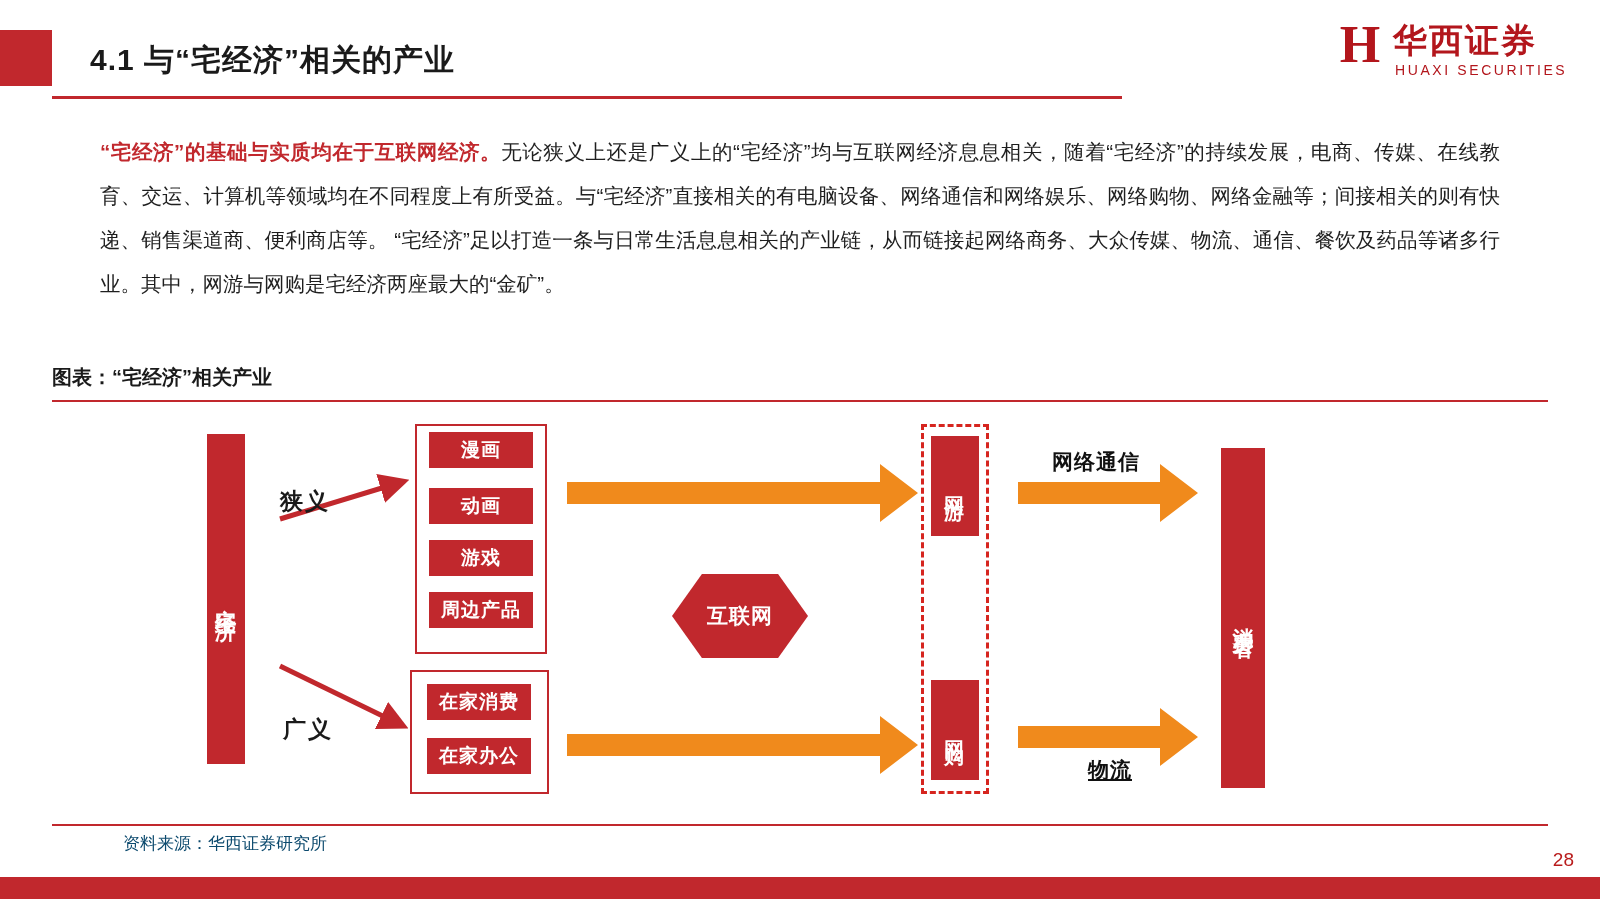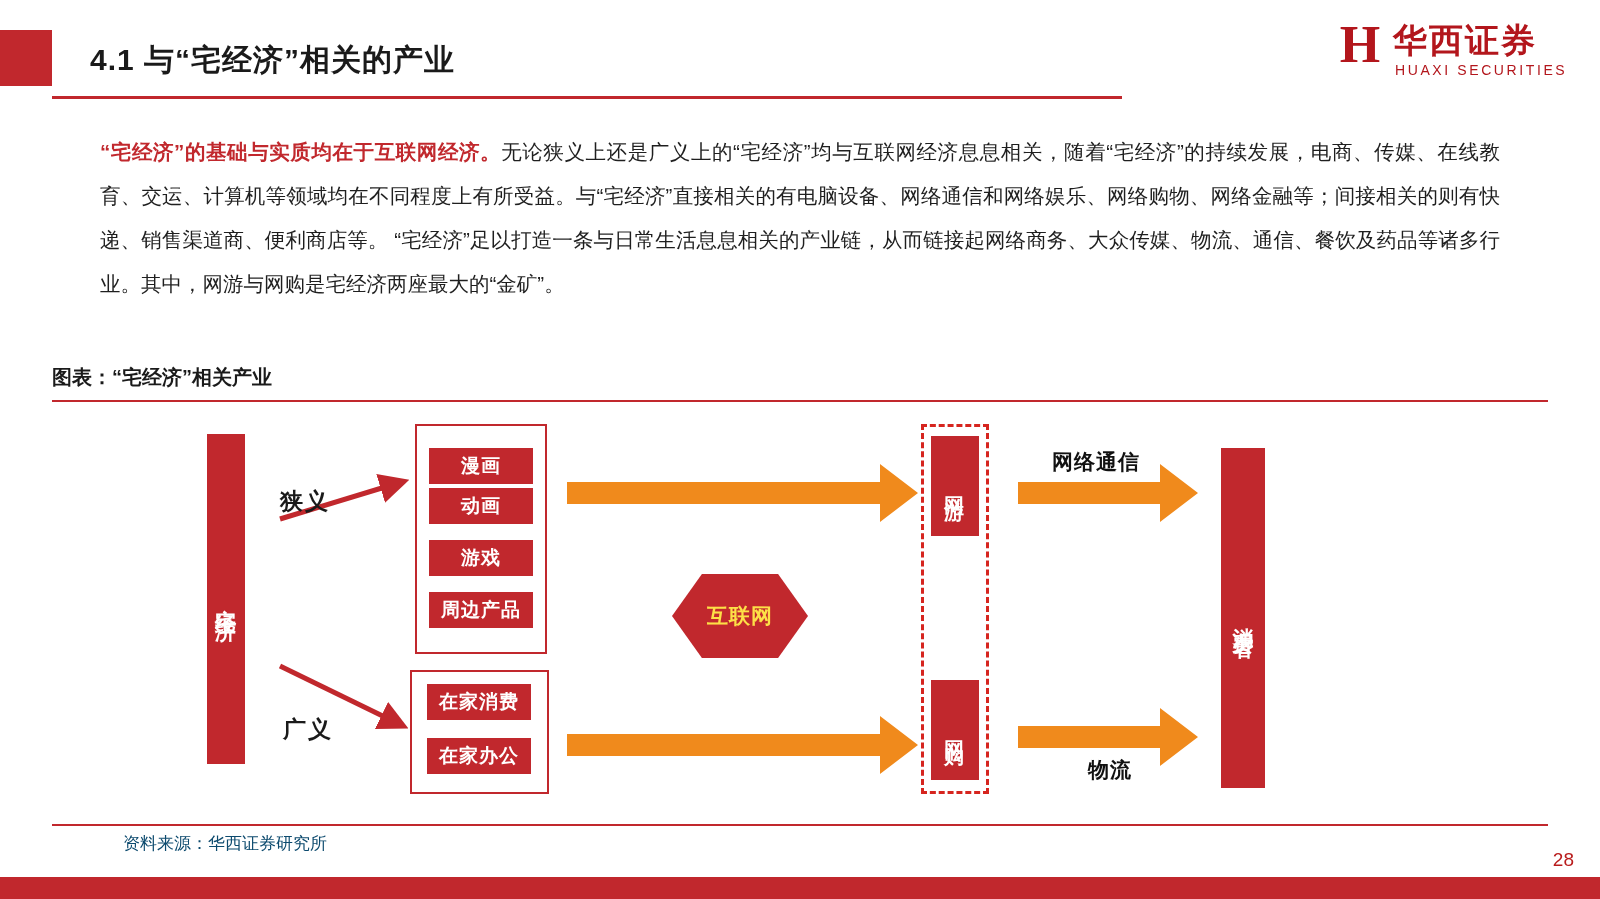--- a/index.html
+++ b/index.html
@@ -247,21 +247,21 @@
     font-size: 21px;
   }
   
   #internet {
     position: absolute;
     left: 672px;
     top: 170px;
     width: 136px;
     height: 84px;
     background: #c1282d;
-    color: #fde047;
+    color: #ffffff;
     font-size: 21px;
     font-weight: bold;
     display: flex;
     align-items: center;
     justify-content: center;
     letter-spacing: 1px;
     clip-path: polygon(22% 0, 78% 0, 100% 50%, 78% 100%, 22% 100%, 0 50%);
   }
   .net-label {
     position: absolute;
@@ -320,21 +320,21 @@
   </svg>
 
   <div class="box-red" id="zhaijingji">
     <span class="vtext">宅经济</span>
   </div>
 
   <div class="diag-label" style="left:280px; top:82px;">狭义</div>
   <div class="diag-label" style="left:283px; top:310px;">广义</div>
 
   <div class="group-frame" id="frame-narrow">
-    <div class="chip" style="top:20px;text-align:center;">漫画</div>
+    <div class="chip" style="top:4px;text-align:center;">漫画</div>
     <div class="chip" style="top:60px;">动画</div>
     <div class="chip" style="top:112px;">游戏</div>
     <div class="chip" style="top:164px;">周边产品</div>
   </div>
 
   <div class="group-frame" id="frame-broad">
     <div class="chip" style="top:10px; left:13px;">在家消费</div>
     <div class="chip" style="top:64px; left:13px;">在家办公</div>
   </div>
 
@@ -344,21 +344,21 @@
 
   <div id="dashed-box"></div>
   <div class="box-red" id="wangyou">
     <span class="vtext">网游</span>
   </div>
   <div class="box-red" id="wanggou">
     <span class="vtext">网购</span>
   </div>
 
   <div class="net-label" style="left:1052px; top:44px;">网络通信</div>
-  <div class="net-label" style="left:1088px; top:352px;">物流</div>
+  <div class="net-label" style="left:1088px; top:352px;text-decoration:underline;">物流</div>
 
   <div class="box-red" id="consumer">
     <span class="vtext">消费者</span>
   </div>
 </div>
 
 <div class="source-rule"></div>
 <div class="source-note">资料来源：华西证券研究所</div>
 
 <div class="page-number">28</div>

